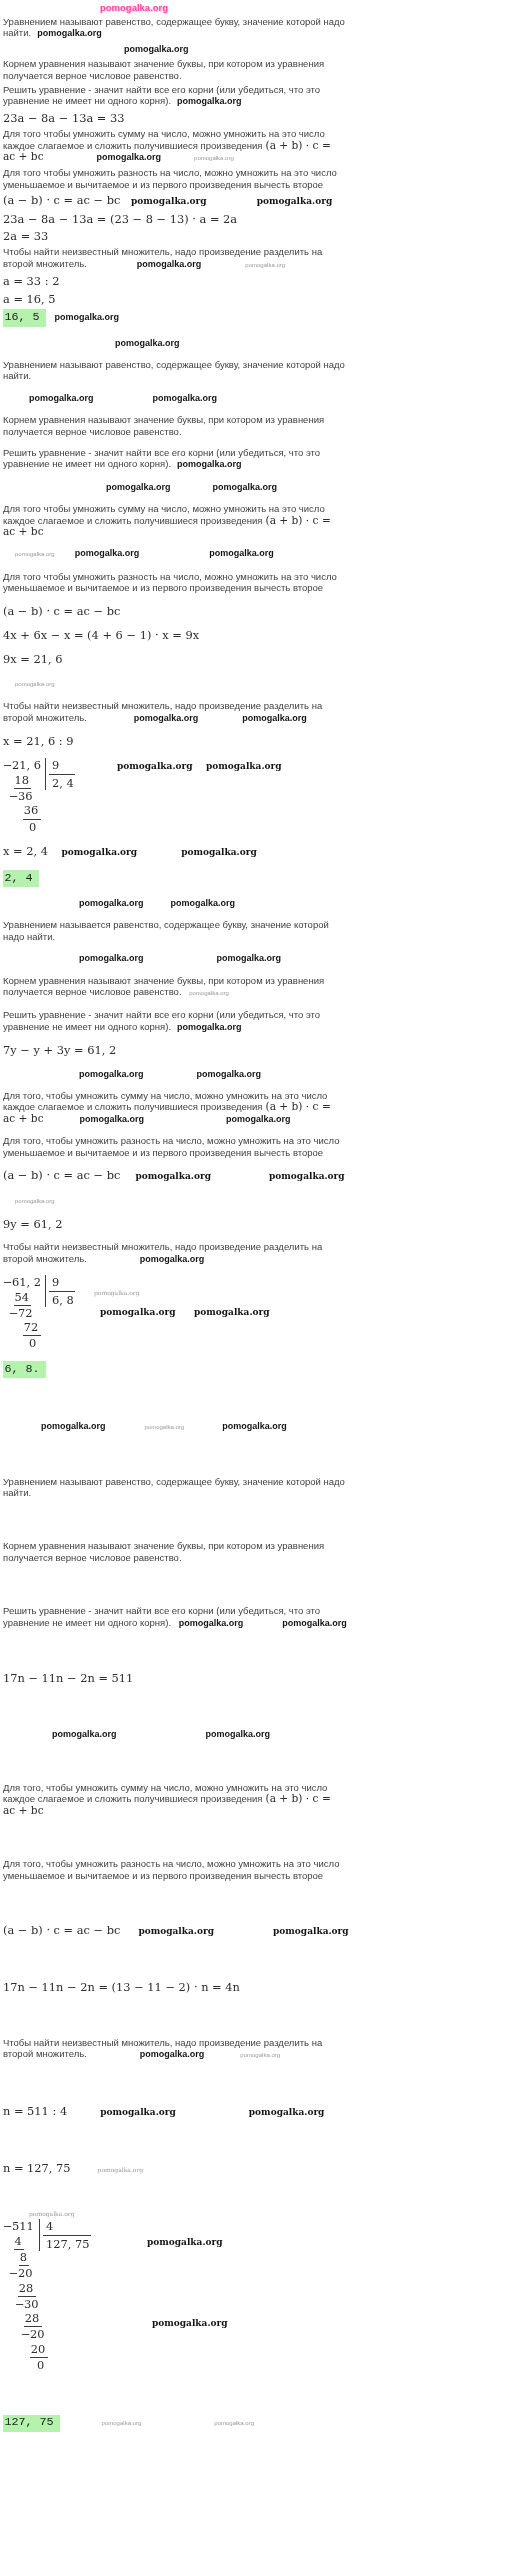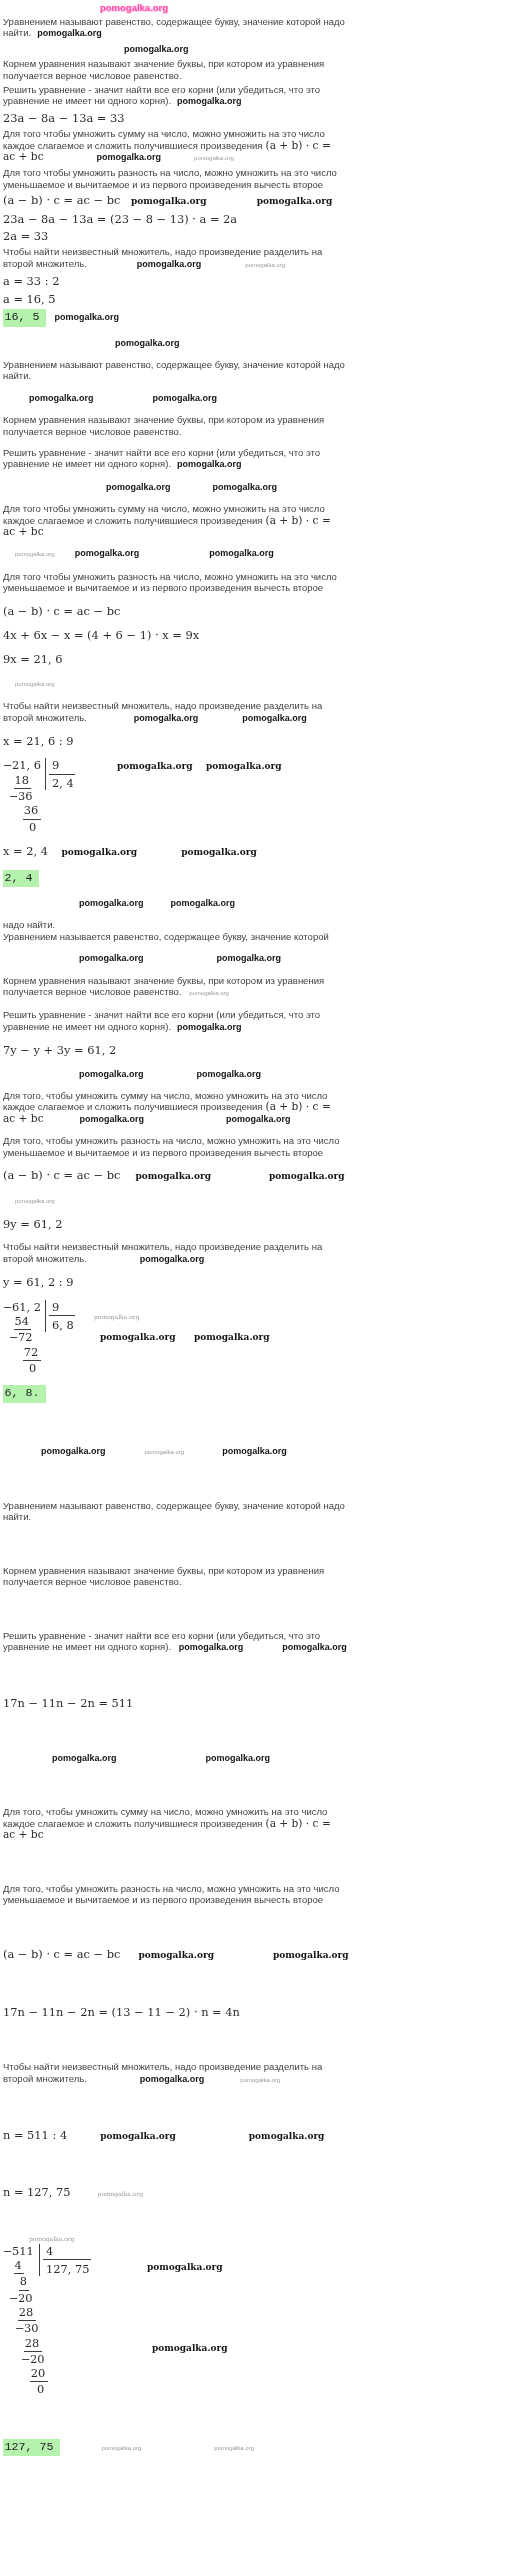--- a/index.html
+++ b/index.html
@@ -119,22 +119,22 @@
       <span class="wm-b" style="position:absolute;left:114px;top:3px">pomogalka.org</span>
       <span class="wm-b" style="position:absolute;left:203px;top:3px">pomogalka.org</span>
     </div>
     <div class="math"><span>x = 2, 4</span><span class="wm-b" style="margin-left:13.6px">pomogalka.org</span><span class="wm-b" style="margin-left:44px">pomogalka.org</span></div>
     <div class="ans-row"><span class="answer">2, 4</span></div>
   </section>
 
   <section class="block b3">
     <div class="wm-row" style="padding-left:76px"><span class="wm-b">pomogalka.org</span><span class="wm-b" style="margin-left:27px">pomogalka.org</span></div>
     <div class="para">
+      <div class="tline">Уравнением называется равенство, содержащее букву, значение которой</div>
       <div class="tline">надо найти.</div>
-      <div class="tline">Уравнением называется равенство, содержащее букву, значение которой</div>
     </div>
     <div class="wm-row" style="padding-left:76px"><span class="wm-b">pomogalka.org</span><span class="wm-b" style="margin-left:73px">pomogalka.org</span></div>
     <div class="para">
       <div class="tline">Корнем уравнения называют значение буквы, при котором из уравнения</div>
       <div class="tline"><span>получается верное числовое равенство.</span><span class="wm-s" style="margin-left:7.6px">pomogalka.org</span></div>
     </div>
     <div class="para">
       <div class="tline">Решить уравнение - значит найти все его корни (или убедиться, что это</div>
       <div class="tline"><span>уравнение не имеет ни одного корня).</span><span class="wm-b" style="margin-left:6px">pomogalka.org</span></div>
     </div>
@@ -149,21 +149,20 @@
       <div class="tline">Для того, чтобы умножить разность на число, можно умножить на это число</div>
       <div class="tline">уменьшаемое и вычитаемое и из первого произведения вычесть второе</div>
     </div>
     <div class="math"><span>(a − b) · c = ac − bc</span><span class="wm-b" style="margin-left:15px">pomogalka.org</span><span class="wm-b" style="margin-left:58px">pomogalka.org</span></div>
     <div class="wm-row" style="padding-left:12px"><span class="wm-s">pomogalka.org</span></div>
     <div class="math">9y = 61, 2</div>
     <div class="para">
       <div class="tline">Чтобы найти неизвестный множитель, надо произведение разделить на</div>
       <div class="tline"><span>второй множитель.</span><span class="wm-b" style="margin-left:53px">pomogalka.org</span></div>
     </div>
-    <div class="math">y = 61, 2 : 9</div>
     <div class="division">
       <div class="dv-row"><span class="dv-sign">−</span><span class="dv-num">61, 2</span></div>
       <div class="dv-row" style="padding-left:10.6px"><span class="dv-num dv-u">54</span></div>
       <div class="dv-row"><span class="dv-sign" style="margin-left:6px">−</span><span class="dv-num">72</span></div>
       <div class="dv-row" style="padding-left:20px"><span class="dv-num dv-u">72</span></div>
       <div class="dv-row" style="padding-left:26px"><span class="dv-num">0</span></div>
       <div class="dv-right" style="left:42px">
         <div class="dv-divisor">9</div>
         <div class="dv-quotient">6, 8</div>
       </div>

